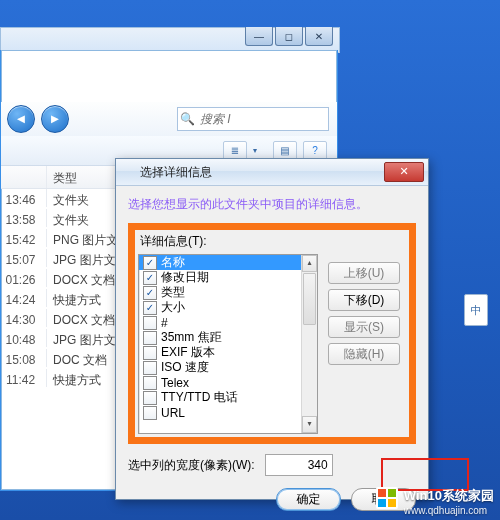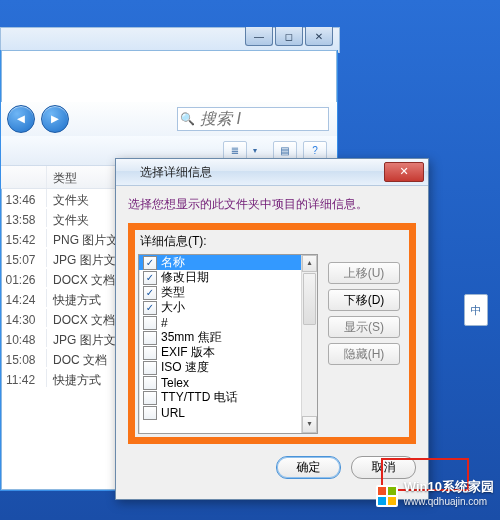--- a/index.html
+++ b/index.html
@@ -7,37 +7,37 @@
 
 .explorer{position:absolute;left:0;top:50px;width:336px;height:440px;background:#fff;border:1px solid #398fe8;border-top:none;box-shadow:0 0 0 1px #8db8e0 inset}
 .expl-titlebar{position:absolute;left:0;top:27px;width:338px;height:24px;background:linear-gradient(180deg,#e9f1fa,#d6e6f8);border:1px solid #9fbfe0;border-bottom:1px solid #b8cee6}
 .expl-winbtns{position:absolute;right:6px;top:-1px;display:flex}
 .expl-winbtns span{width:26px;height:18px;margin-left:2px;background:linear-gradient(180deg,#dce8f6,#aec8e6);border:1px solid #5d7fa8;border-top:none;border-radius:0 0 3px 3px;display:flex;align-items:center;justify-content:center;font-size:10px;color:#2a3f5a}
 .expl-toolbar{position:absolute;left:0;top:52px;width:336px;height:34px;background:linear-gradient(180deg,#fdfefe,#eef4fb);border-bottom:1px solid #d0dceb;display:flex;align-items:center}
 .nav-btn{width:26px;height:26px;border-radius:50%;background:radial-gradient(circle at 35% 30%,#6fb6f5,#1d6fc9);margin-left:6px;border:1px solid #1a5aa6;box-shadow:inset 0 1px 1px rgba(255,255,255,.6)}
 .nav-arrow{color:#fff;font-size:13px;line-height:26px;text-align:center}
 .search-box{margin-left:auto;margin-right:8px;width:150px;height:22px;border:1px solid #a9c3e0;background:#fff;display:flex;align-items:center}
 .search-box .mag{width:20px;text-align:center;color:#3b6da8}
-.search-box input{border:none;outline:none;width:110px;font-size:16px;color:#888;font-style:italic}
+.search-box input{border:none;outline:none;width:110px;font-size:12px;color:#888;font-style:italic}
 .expl-cmdbar{position:absolute;left:0;top:86px;width:336px;height:30px;background:linear-gradient(180deg,#f7fbff,#e6eef8);border-bottom:1px solid #d0dceb;display:flex;align-items:center;justify-content:flex-end;gap:6px;padding-right:10px;box-sizing:border-box}
 .cmd-icon{width:22px;height:18px;border:1px solid #b7cbe2;background:linear-gradient(#fff,#e5eef9);border-radius:2px;display:flex;align-items:center;justify-content:center;color:#3b6da8;font-size:10px}
 .cmd-dd{width:14px;font-size:8px;color:#3b6da8}
 .expl-head{position:absolute;left:0;top:116px;width:336px;height:22px;background:linear-gradient(180deg,#fcfcfd,#f0f3f7);border-bottom:1px solid #e0e6ee;display:flex}
 .col{padding:4px 0 0 6px;color:#444;border-right:1px solid #e7ebf1;box-sizing:border-box}
 .col.c1{width:46px}.col.c2{width:90px}.col.c3{width:200px}
 .expl-rows{position:absolute;left:0;top:138px;width:336px}
 .row{display:flex;height:20px;align-items:center;color:#333}
 .row .c1{width:46px;padding-left:0;text-align:center;padding-right:6px;color:#555}
 .row .c2{width:90px;padding-left:6px}
 
 .dialog{position:absolute;left:115px;top:158px;width:312px;height:340px;background:#f0f0f0;border:1px solid #6b8aab;box-shadow:2px 3px 10px rgba(0,0,0,.35)}
 .dlg-title{height:26px;background:linear-gradient(180deg,#f4f8fd 0%,#dfeaf6 45%,#cfe0f2 46%,#e8f1fb 100%);border-bottom:1px solid #b5c9df;display:flex;align-items:center;padding-left:24px;color:#1a1a1a;position:relative}
 .dlg-close{position:absolute;right:4px;top:3px;width:38px;height:18px;background:linear-gradient(180deg,#e27b75,#c63a32);border:1px solid #8e2c27;border-radius:2px;color:#fff;text-align:center;font-size:11px;line-height:16px}
 .dlg-body{padding:10px 12px 8px 12px}
-.instr{color:#701a75;margin-bottom:10px}
+.instr{color:#8b5cf6;margin-bottom:10px}
 .red-box{border:7px solid #f97316;padding:3px 3px 3px 3px}
 .list-wrap{display:flex;gap:10px;align-items:flex-start}
 .checklist{width:178px;height:178px;background:#fff;border:1px solid #9c9c9c;box-shadow:inset 1px 1px 0 #e4e4e4;overflow:hidden;position:relative}
 .checklist .inner{position:absolute;left:0;top:0;width:164px}
 .cl-item{display:flex;align-items:center;height:15px;padding-left:4px;gap:4px;font-size:12px;color:#000}
 .cl-item.sel{background:#3399ff;color:#fff}
 .cb{width:12px;height:12px;border:1px solid #8a8a8a;background:linear-gradient(180deg,#fff,#eef2f6);display:flex;align-items:center;justify-content:center;font-size:10px;color:#1654a0;line-height:10px}
 .sbar{position:absolute;right:0;top:0;width:15px;height:100%;background:#efefef;border-left:1px solid #d8d8d8;display:flex;flex-direction:column}
 .sbar .btn{height:15px;background:linear-gradient(#f8f8f8,#e6e6e6);border:1px solid #c4c4c4;margin:0;font-size:8px;text-align:center;color:#555;line-height:13px}
 .sbar .thumb{flex:0 0 50px;margin:1px;background:linear-gradient(#f3f3f3,#dedede);border:1px solid #c4c4c4;border-radius:1px}
@@ -45,21 +45,21 @@
 .side-btns{display:flex;flex-direction:column;gap:5px;margin-top:8px}
 .side-btns button{width:72px;height:22px;background:linear-gradient(#fdfdfd,#eaeaea);border:1px solid #acacac;border-radius:3px;color:#7d7d7d;font-size:12px;font-family:inherit}
 .side-btns button.enabled{color:#000}
 .width-row{margin-top:10px;display:flex;align-items:center;gap:10px}
 .width-row input{width:60px;height:18px;border:1px solid #a6a6a6;text-align:right;padding-right:4px;font-size:12px;background:#fff}
 .ok-row{margin-top:12px;display:flex;justify-content:flex-end;gap:10px}
 .ok-row button{width:65px;height:23px;background:linear-gradient(180deg,#fefefe,#e9e9e9);border:1px solid #9a9a9a;border-radius:11px;font-size:12px;font-family:Liberation Mono, monospace}
 .ok-row button.primary{border:1px solid #4a93d8;box-shadow:0 0 0 1px #8fc0ed inset}
 .ok-highlight{position:absolute;left:265px;bottom:8px;width:84px;height:29px;border:2px solid #e2231a;pointer-events:none}
 
-.wm{position:absolute;right:6px;bottom:13px;display:flex;align-items:flex-end;gap:6px;color:#fff;font-size:13px;text-shadow:0 1px 2px rgba(0,0,0,.5)}
+.wm{position:absolute;right:6px;bottom:4px;display:flex;align-items:flex-start;gap:6px;color:#fff;font-size:13px;text-shadow:0 1px 2px rgba(0,0,0,.5)}
 .wm .logo{width:22px;height:22px;background:#fff;display:grid;grid-template:1fr 1fr/1fr 1fr;gap:2px;padding:2px;box-sizing:border-box;border-radius:2px}
 .wm .logo span:nth-child(1){background:#f25022}.wm .logo span:nth-child(2){background:#7fba00}.wm .logo span:nth-child(3){background:#00a4ef}.wm .logo span:nth-child(4){background:#ffb900}
 .wm .t1{font-weight:bold}
 .wm .t2{font-size:10px;opacity:.9;display:block}
 .desk-icon{position:absolute;right:12px;top:294px;width:22px;height:30px;background:#fff;border:1px solid #9db6d2;border-radius:2px;display:flex;align-items:center;justify-content:center;color:#3b6da8;font-size:11px}
 </style>
 </head>
 <body>
 
 <div class="desk-icon">中</div>
@@ -204,20 +204,24 @@
           </div>
         </div>
         <div class="side-btns">
           <button>上移(U)</button>
           <button class="enabled">下移(D)</button>
           <button>显示(S)</button>
           <button>隐藏(H)</button>
         </div>
       </div>
     </div>
+    <div class="width-row">
+      <span>选中列的宽度(像素)(W):</span>
+      <input value="340" style="">
+    </div>
     <div class="ok-row">
       <button class="primary">确定</button>
       <button>取消</button>
     </div>
   </div>
   <div class="ok-highlight"></div>
 </div>
 
 <div class="wm">
   <div class="logo">

